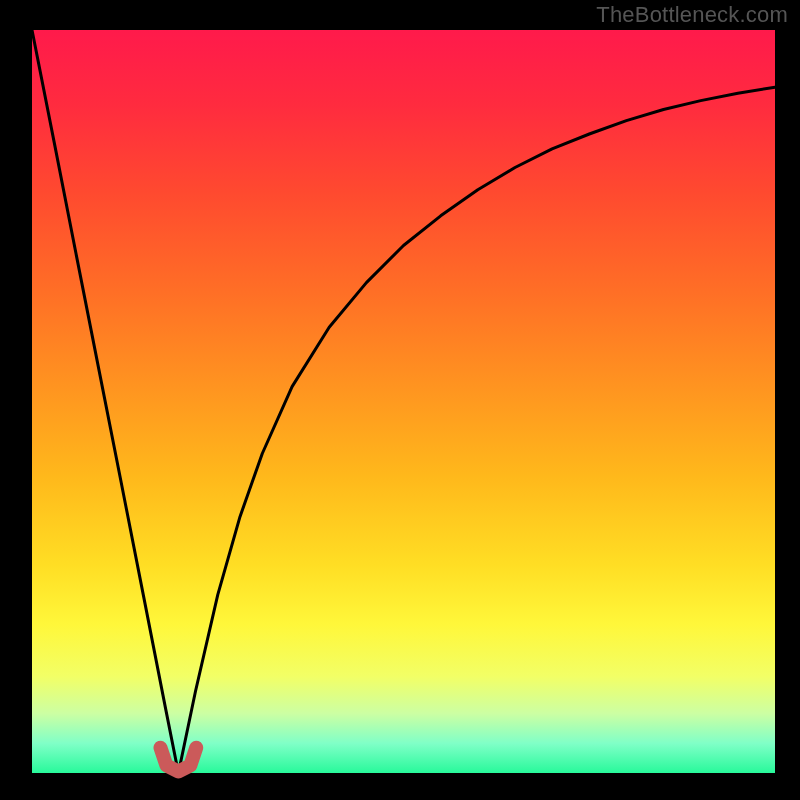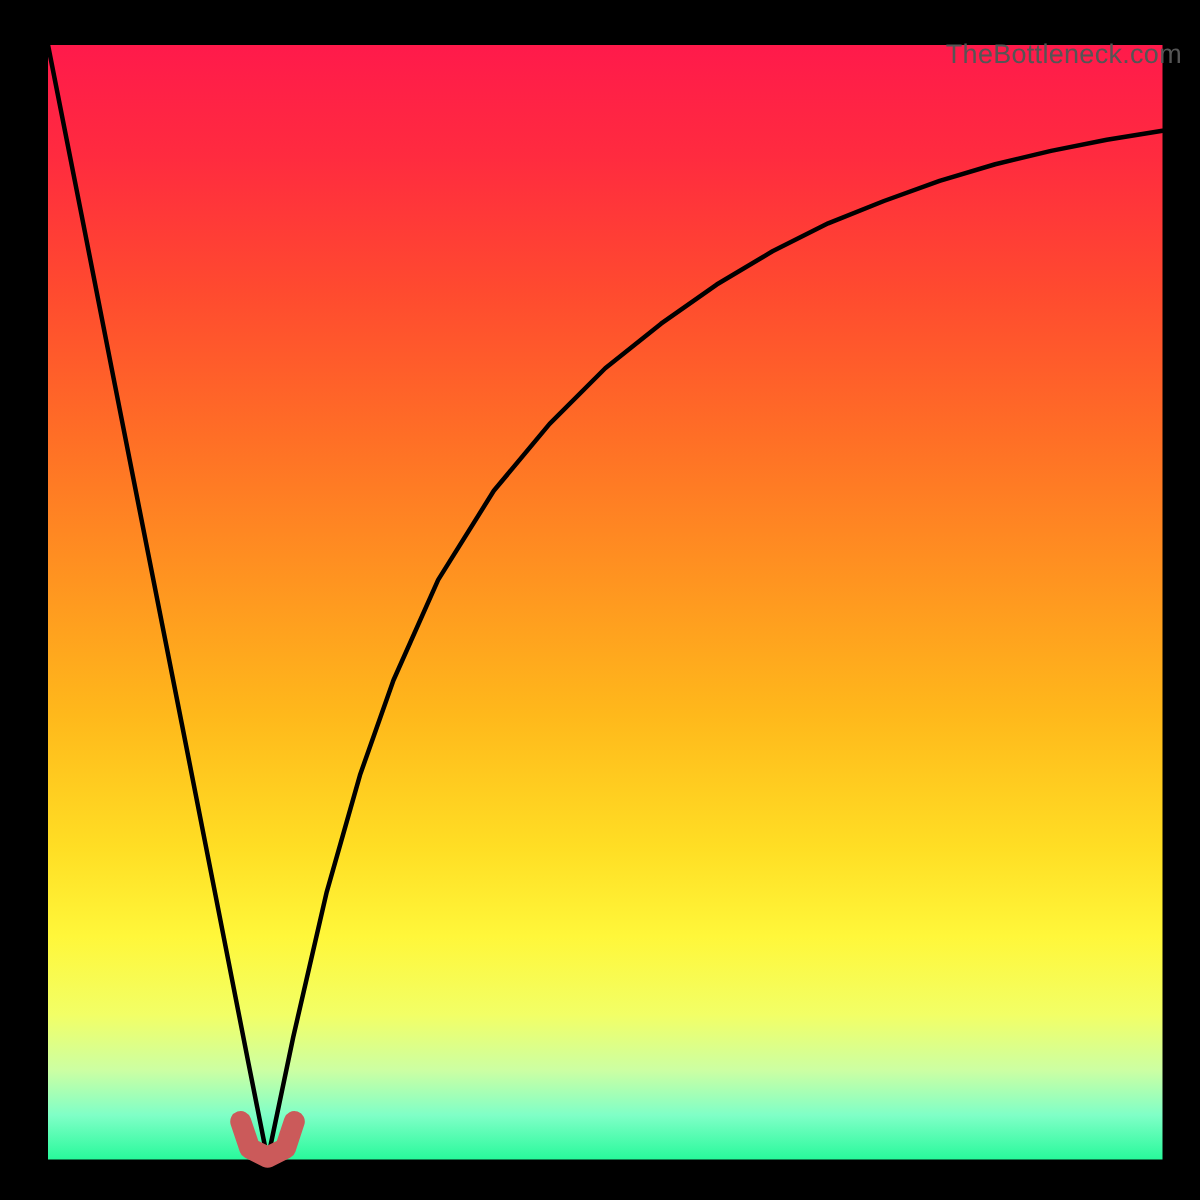--- a/index.html
+++ b/index.html
@@ -15,25 +15,24 @@
     position:relative;
     width:800px;
     height:800px;
     background:#000;
   }
   .attribution{
     position:absolute;
     top:2px;
     right:12px;
     color:#555;
-    font-size:18px;
+    font-size:22px;
     font-weight:400;
     letter-spacing:0.2px;
     z-index:20;
-    margin-top:24px;
   }
   svg{
     position:absolute;
     top:0;
     left:0;
   }
 </style>
 </head>
 <body>
 <div class="frame">

